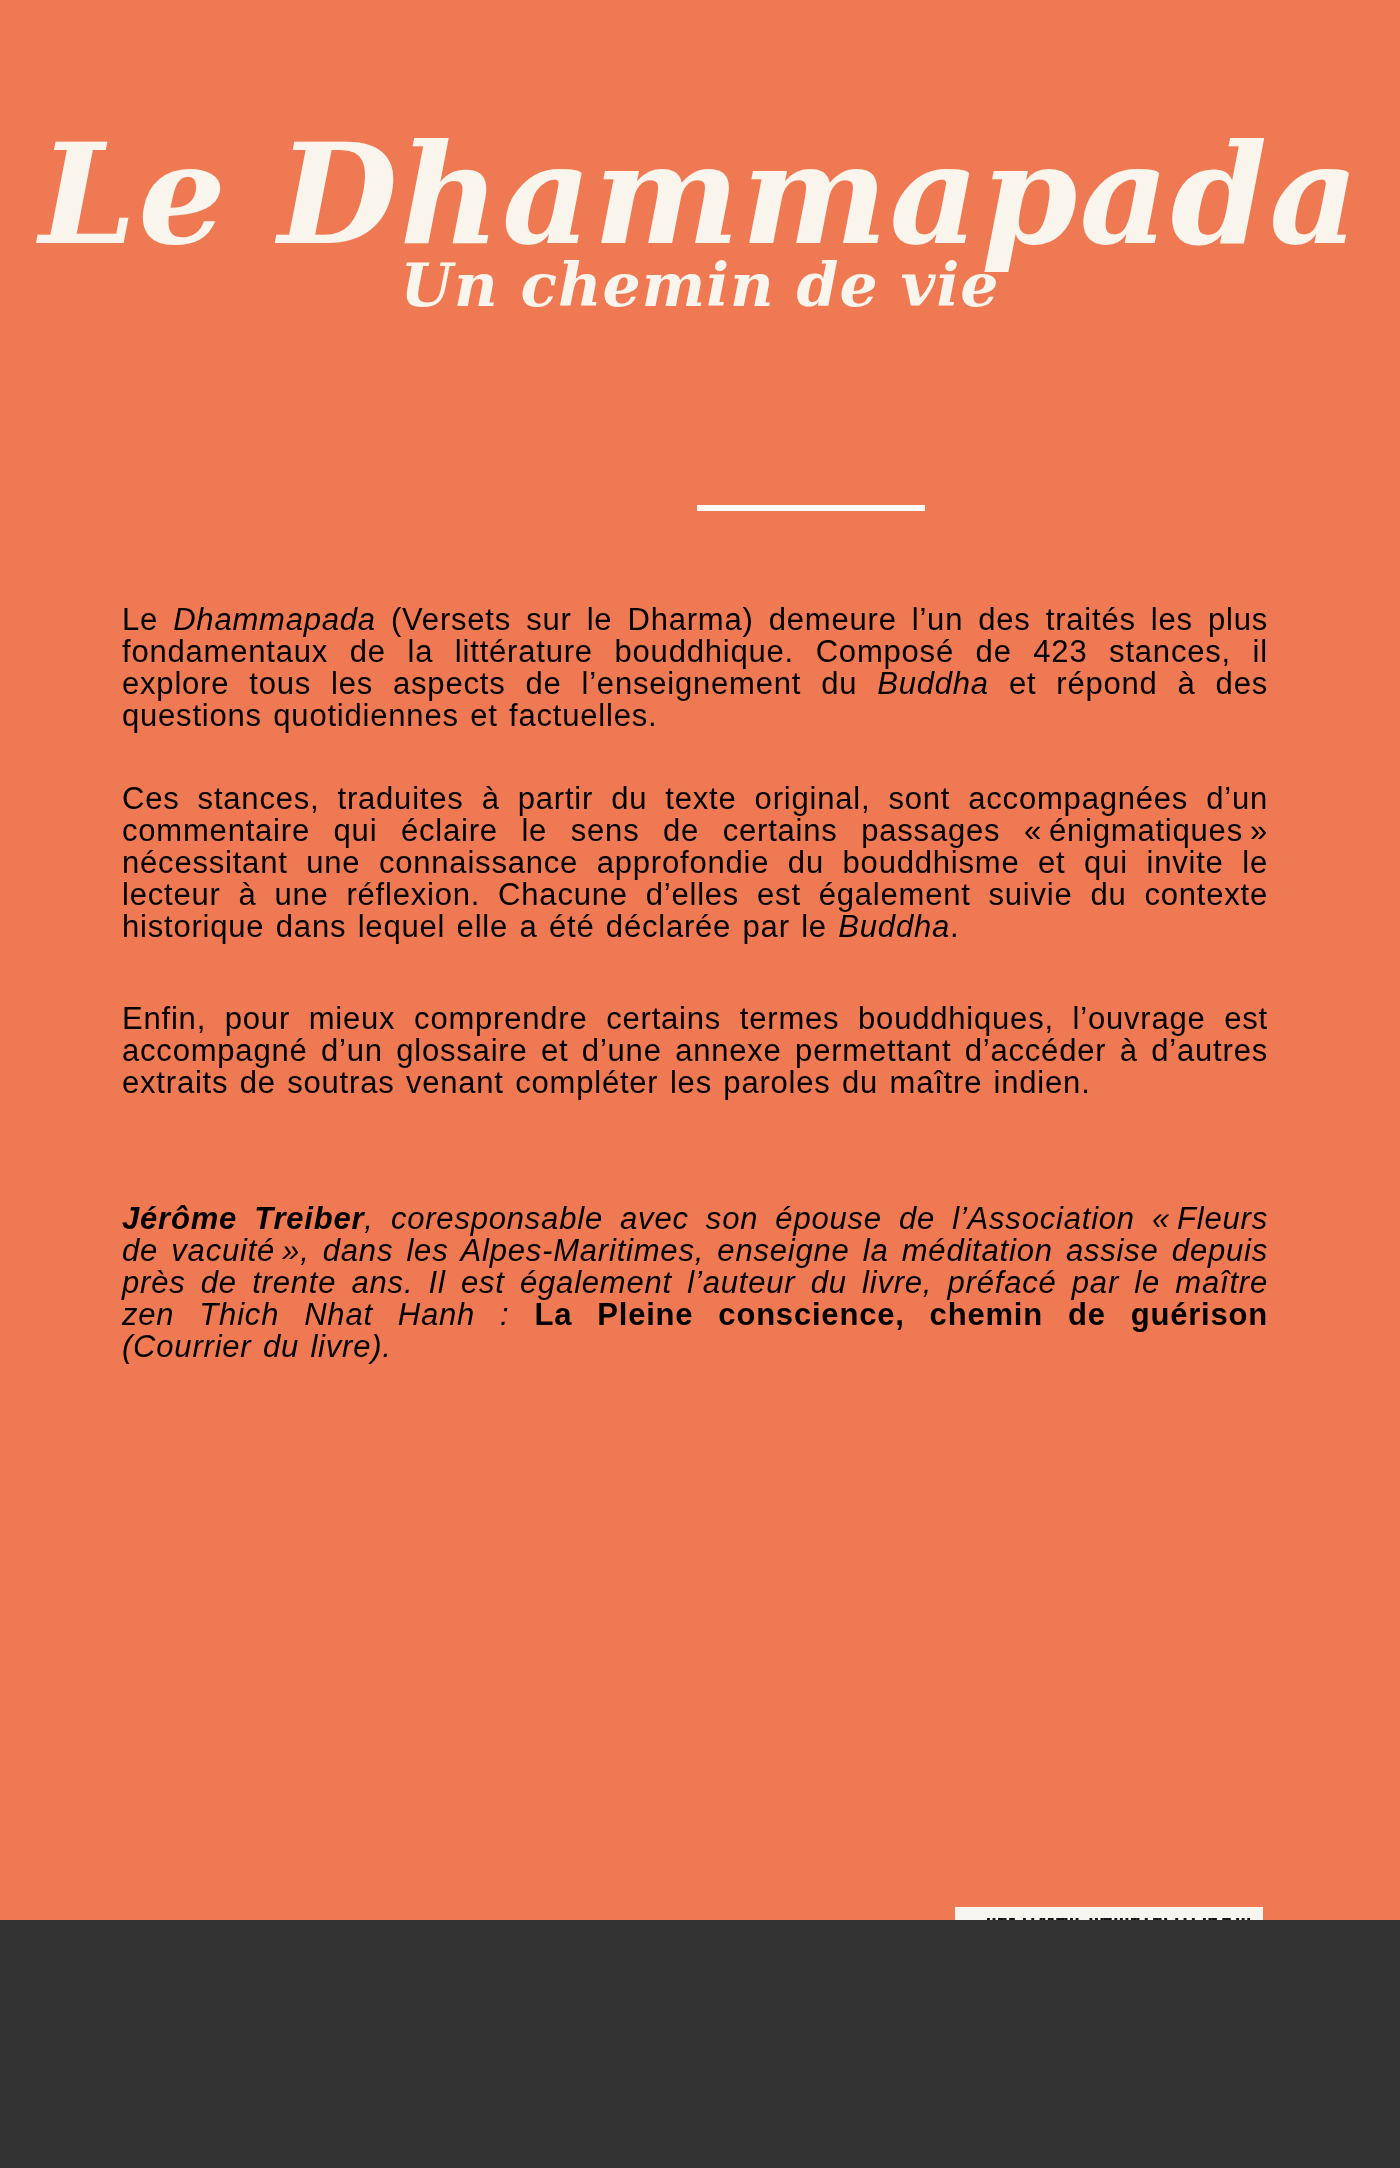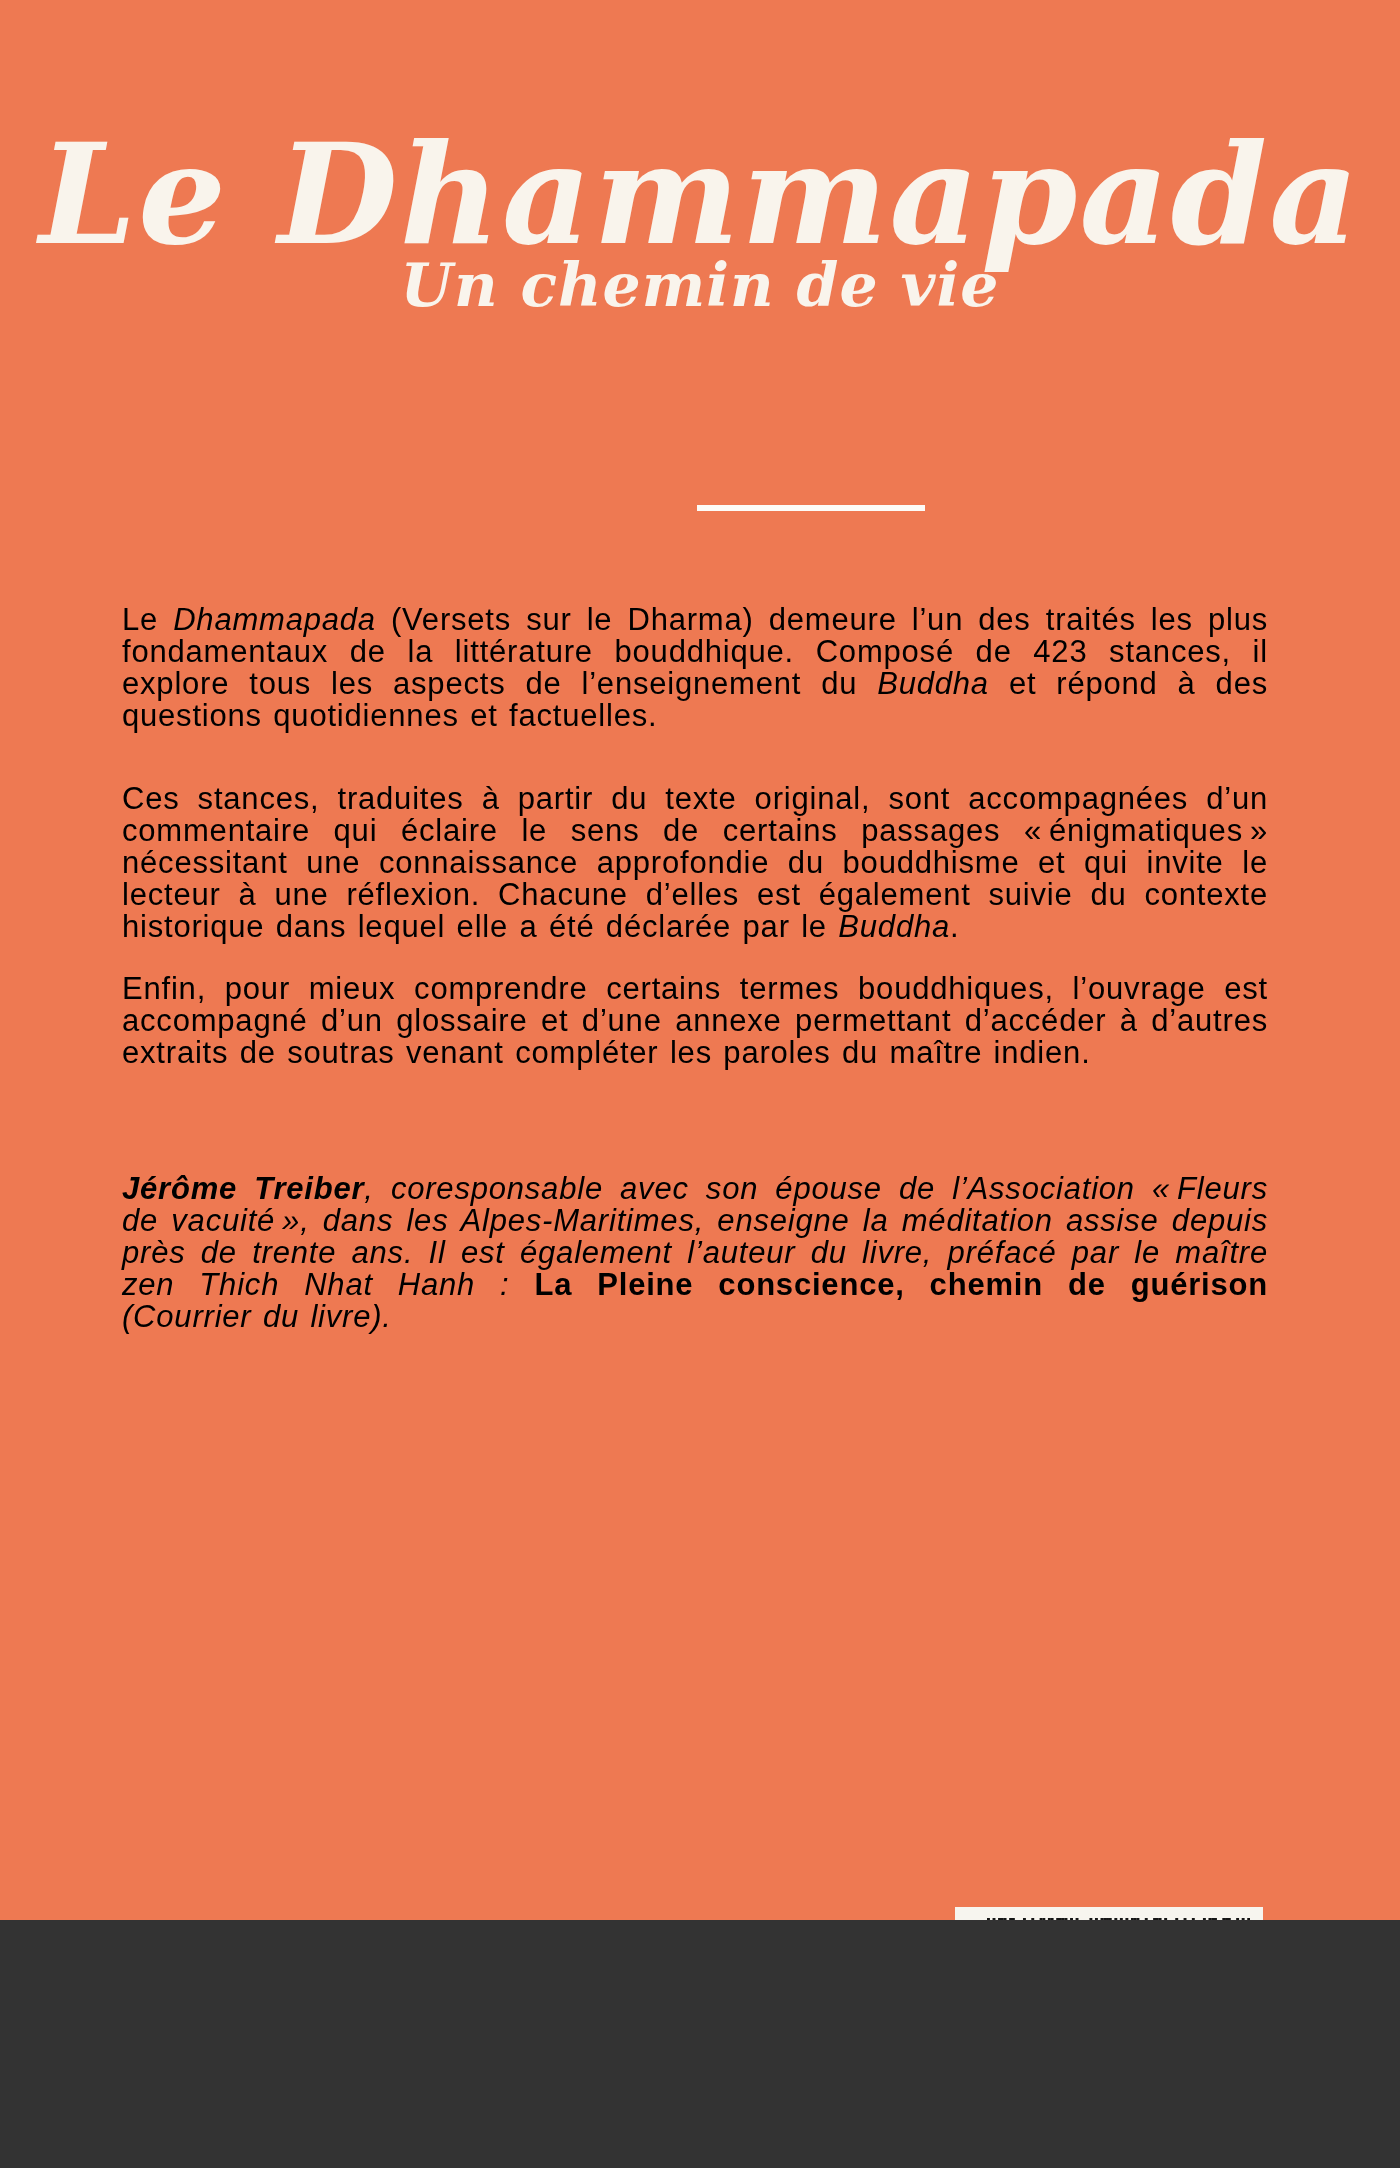--- a/index.html
+++ b/index.html
@@ -38,21 +38,21 @@
     position:absolute;left:122px;top:604px;width:1146px;
   }
   .para{
     margin:0;
     font-size:31px;line-height:32px;
     letter-spacing:0.8px;word-spacing:2px;
     text-align:justify;
     color:#000000;
   }
   .para + .para{margin-top:51px;}
-  .para.p3{margin-top:30px;}
+  .para.p3{margin-top:60px;}
   .para.bio{margin-top:104px;font-style:italic;}
   .seg-regular{font-style:normal;font-weight:normal;}
   .seg-italic{font-style:italic;font-weight:normal;}
   .seg-bold{font-style:normal;font-weight:bold;}
   .seg-bold-italic{font-style:italic;font-weight:bold;}
   .price{
     position:absolute;left:135px;top:2005px;
     font-size:27px;font-weight:bold;letter-spacing:1px;
     color:#701a75;
   }

